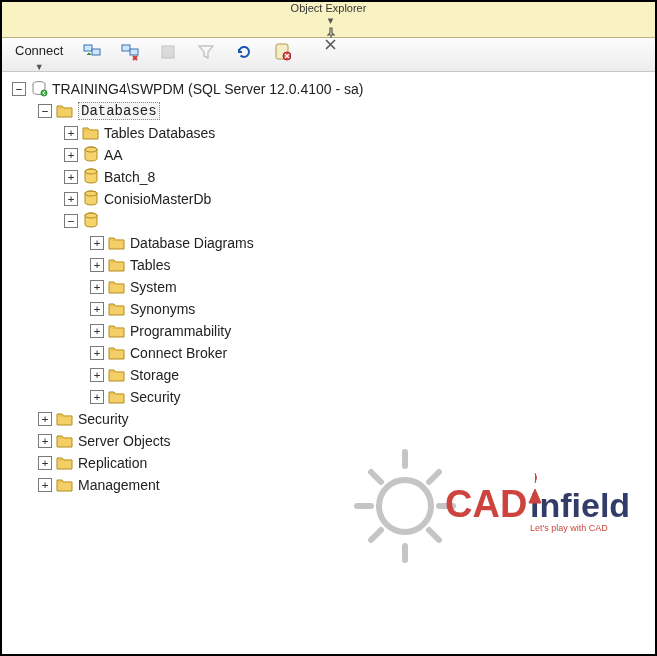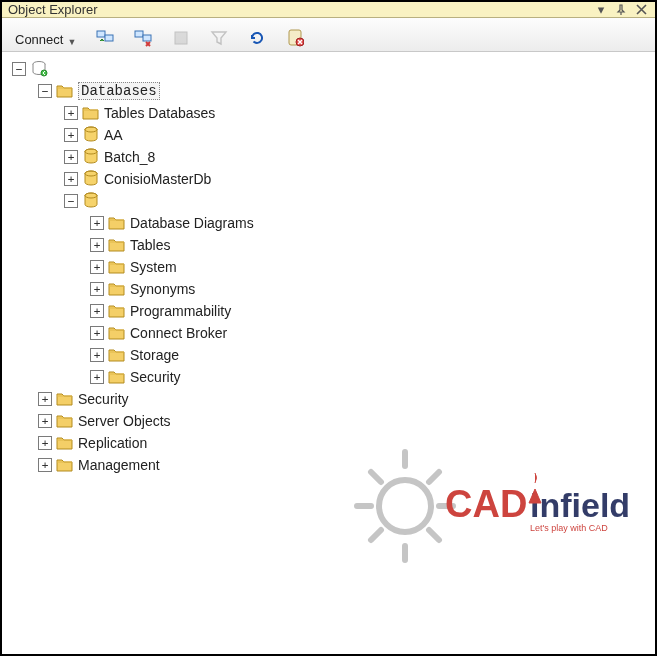--- a/index.html
+++ b/index.html
@@ -11,26 +11,27 @@
     height: 656px;
     border: 2px solid #000;
     position: relative;
     overflow: hidden;
   }
 
   
   .titlebar {
     background: #f9f2c2;
     border-bottom: 1px solid #b8b080;
-    height: 16px;
+    height: 36px;
     display: flex;
     align-items: center;
     padding: 0 6px;
-    font-size: 13px;
+    font-size: 11px;
     color: #333;
+    flex-direction: column;
   }
   .titlebar .title { flex: 1; }
   .titlebar .tb-icon {
     width: 16px; height: 16px;
     margin-left: 4px;
     display: flex; align-items: center; justify-content: center;
     color: #555;
     cursor: pointer;
   }
 
@@ -38,29 +39,30 @@
   .toolbar {
     background: linear-gradient(#fdfdfd,#ececec);
     border-bottom: 1px solid #c8c8c8;
     height: 34px;
     display: flex;
     align-items: center;
     padding: 0 6px;
     gap: 6px;
   }
   .tbtn {
-    display: flex; align-items: flex-end;
+    display: flex; align-items: center;
     height: 26px;
     padding: 0 6px;
     border: 1px solid transparent;
     border-radius: 2px;
     cursor: pointer;
     font-size: 13px;
     color: #222;
     gap:4px;
+    flex-direction:column;
   }
   .caret { font-size: 9px; color:#555; }
 
   svg.icon { display:block; }
 
   
   .tree { padding: 6px 0; font-size: 14px; color:#222; user-select:none; }
   .node-row {
     display:flex; align-items:center;
     height: 22px;
@@ -203,20 +205,21 @@
 
 <div class="tree">
 
   <div class="node-row" style="--indent:10px">
     <span class="exp">−</span>
     <span class="nicon">
         <svg class="icon" width="18" height="18" viewBox="0 0 18 18">
           <use href="#ic-server"></use>
         </svg>
       </span>
+    <span class="nlabel">TRAINING4\SWPDM (SQL Server 12.0.4100 - sa)</span>
   </div>
 
   <div class="node-row selected" style="--indent:36px">
     <span class="exp">−</span>
     <span class="nicon">
         <svg class="icon" width="18" height="18" viewBox="0 0 18 18">
           <use href="#ic-folder"></use>
         </svg>
       </span>
     <span class="nlabel">Databases</span>

